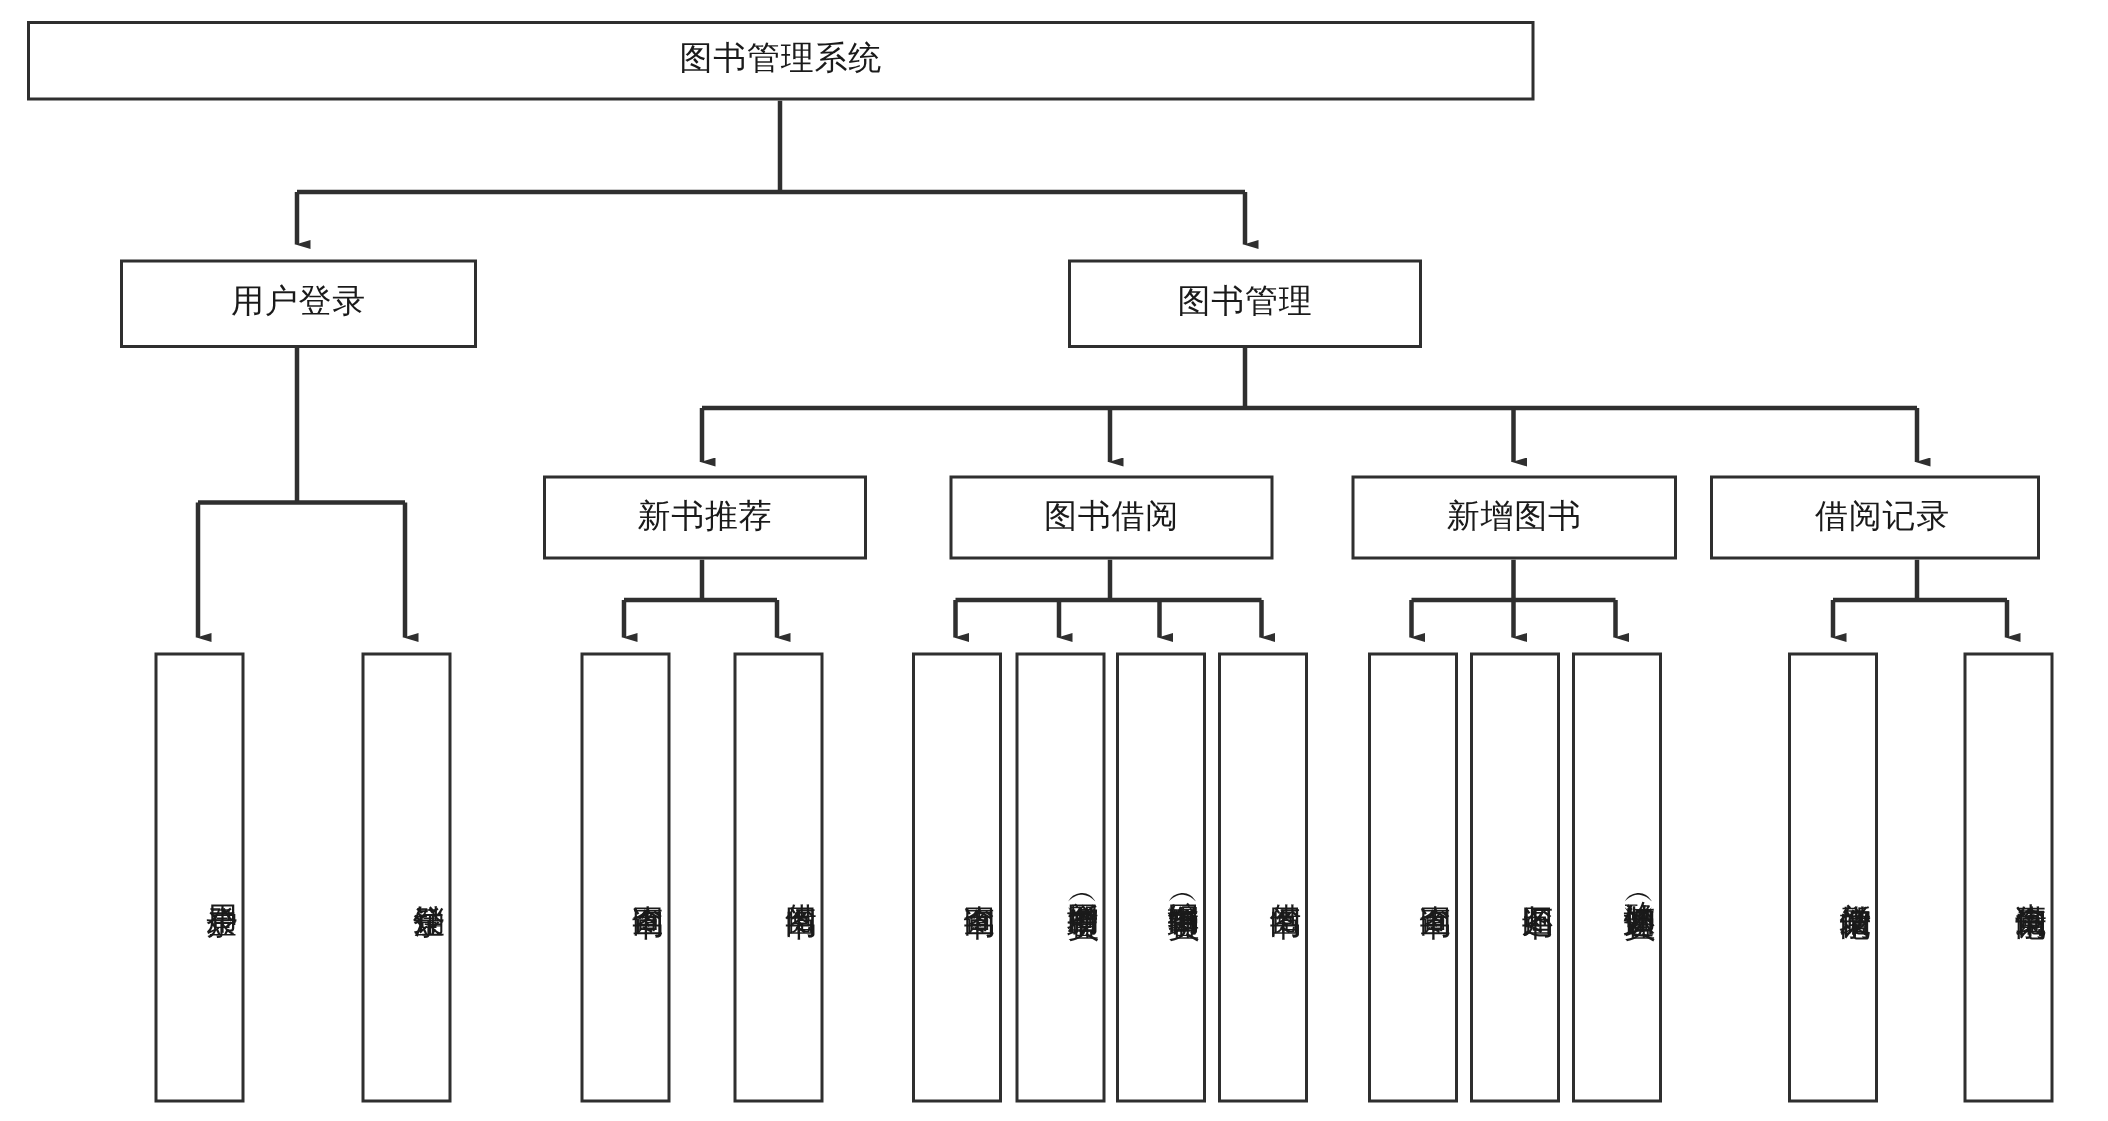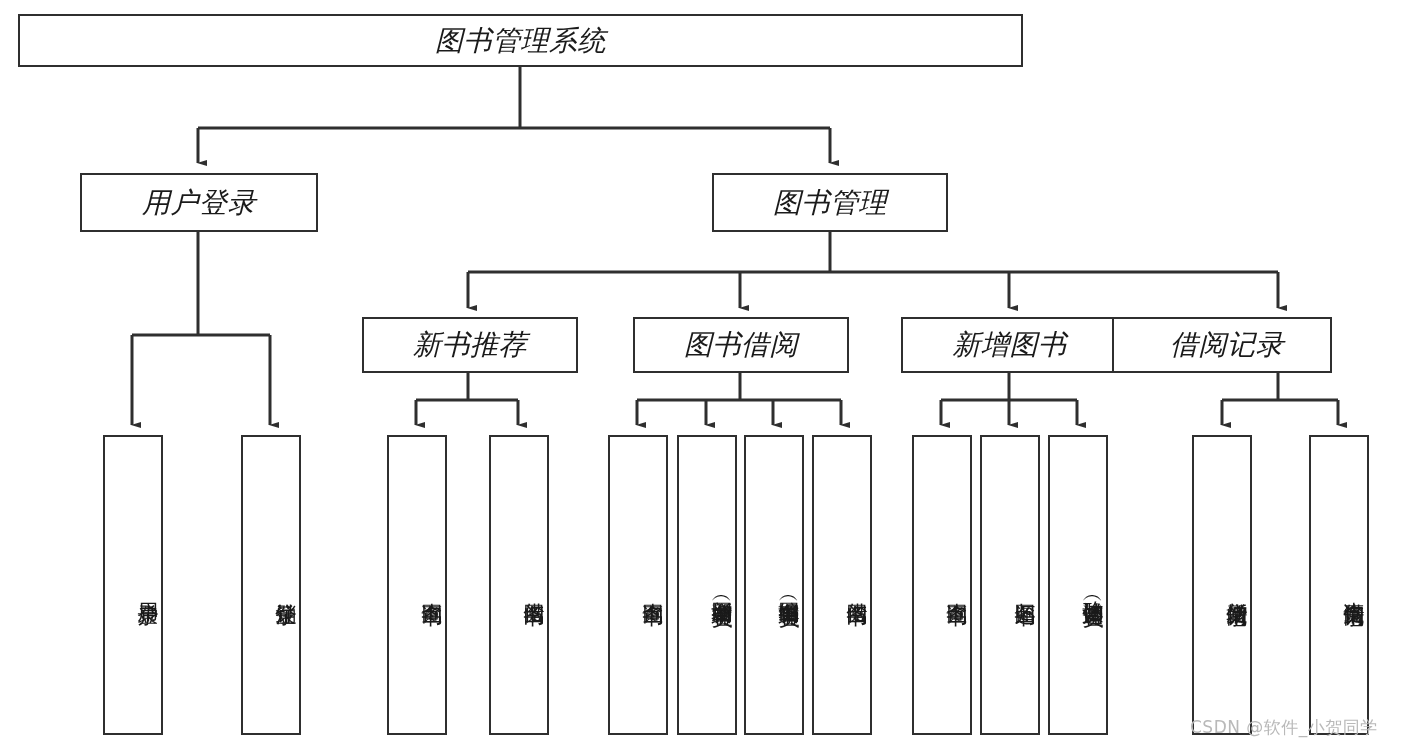--- a/index.html
+++ b/index.html
@@ -30,25 +30,24 @@
     position: absolute;
     box-sizing: border-box;
     background: #ffffff;
     border: 2px solid #2f2f2f;
     display: flex;
     align-items: center;
     justify-content: center;
     color: #1a1a1a;
   }
   .node-h {
-    font-size: 28px;
+    font-size: 22px;
     line-height: 1.2;
     letter-spacing: 0.5px;
     white-space: nowrap;
-    font-style: italic;
   }
   .node-v {
     font-size: 21px;
     line-height: 1.28;
     writing-mode: vertical-rl;
     text-orientation: upright;
     align-items: flex-start;
     justify-content: center;
     padding-top: 6px;
     letter-spacing: 1px;
@@ -155,21 +154,21 @@
   </div>
 
   <div class="node node-h" style="left:633px; top:317px; width:216px; height:56px;">
     <span>图书借阅</span>
   </div>
 
   <div class="node node-h" style="left:901px; top:317px; width:217px; height:56px;">
     <span>新增图书</span>
   </div>
 
-  <div class="node node-h" style="left:1112px; top:317px; width:220px; height:56px;padding-left:10px;">
+  <div class="node node-h" style="left:1140px; top:317px; width:220px; height:56px;padding-left:10px;">
     <span>借阅记录</span>
   </div>
 
   <div class="node node-v" style="left:103px; top:435px; width:60px; height:300px;">
     <span class="vtext">用户登录</span>
   </div>
 
   <div class="node node-v" style="left:241px; top:435px; width:60px; height:300px;">
     <span class="vtext">注销登录</span>
   </div>
@@ -211,15 +210,14 @@
   </div>
 
   <div class="node node-v" style="left:1192px; top:435px; width:60px; height:300px;">
     <span class="vtext">新增借阅记录</span>
   </div>
 
   <div class="node node-v" style="left:1309px; top:435px; width:60px; height:300px;">
     <span class="vtext">查询借阅记录</span>
   </div>
 
-  <div class="watermark" style="left:1190px; top:716px;">CSDN @软件_小贺同学</div>
 
 </div>
 
 </body></html>

